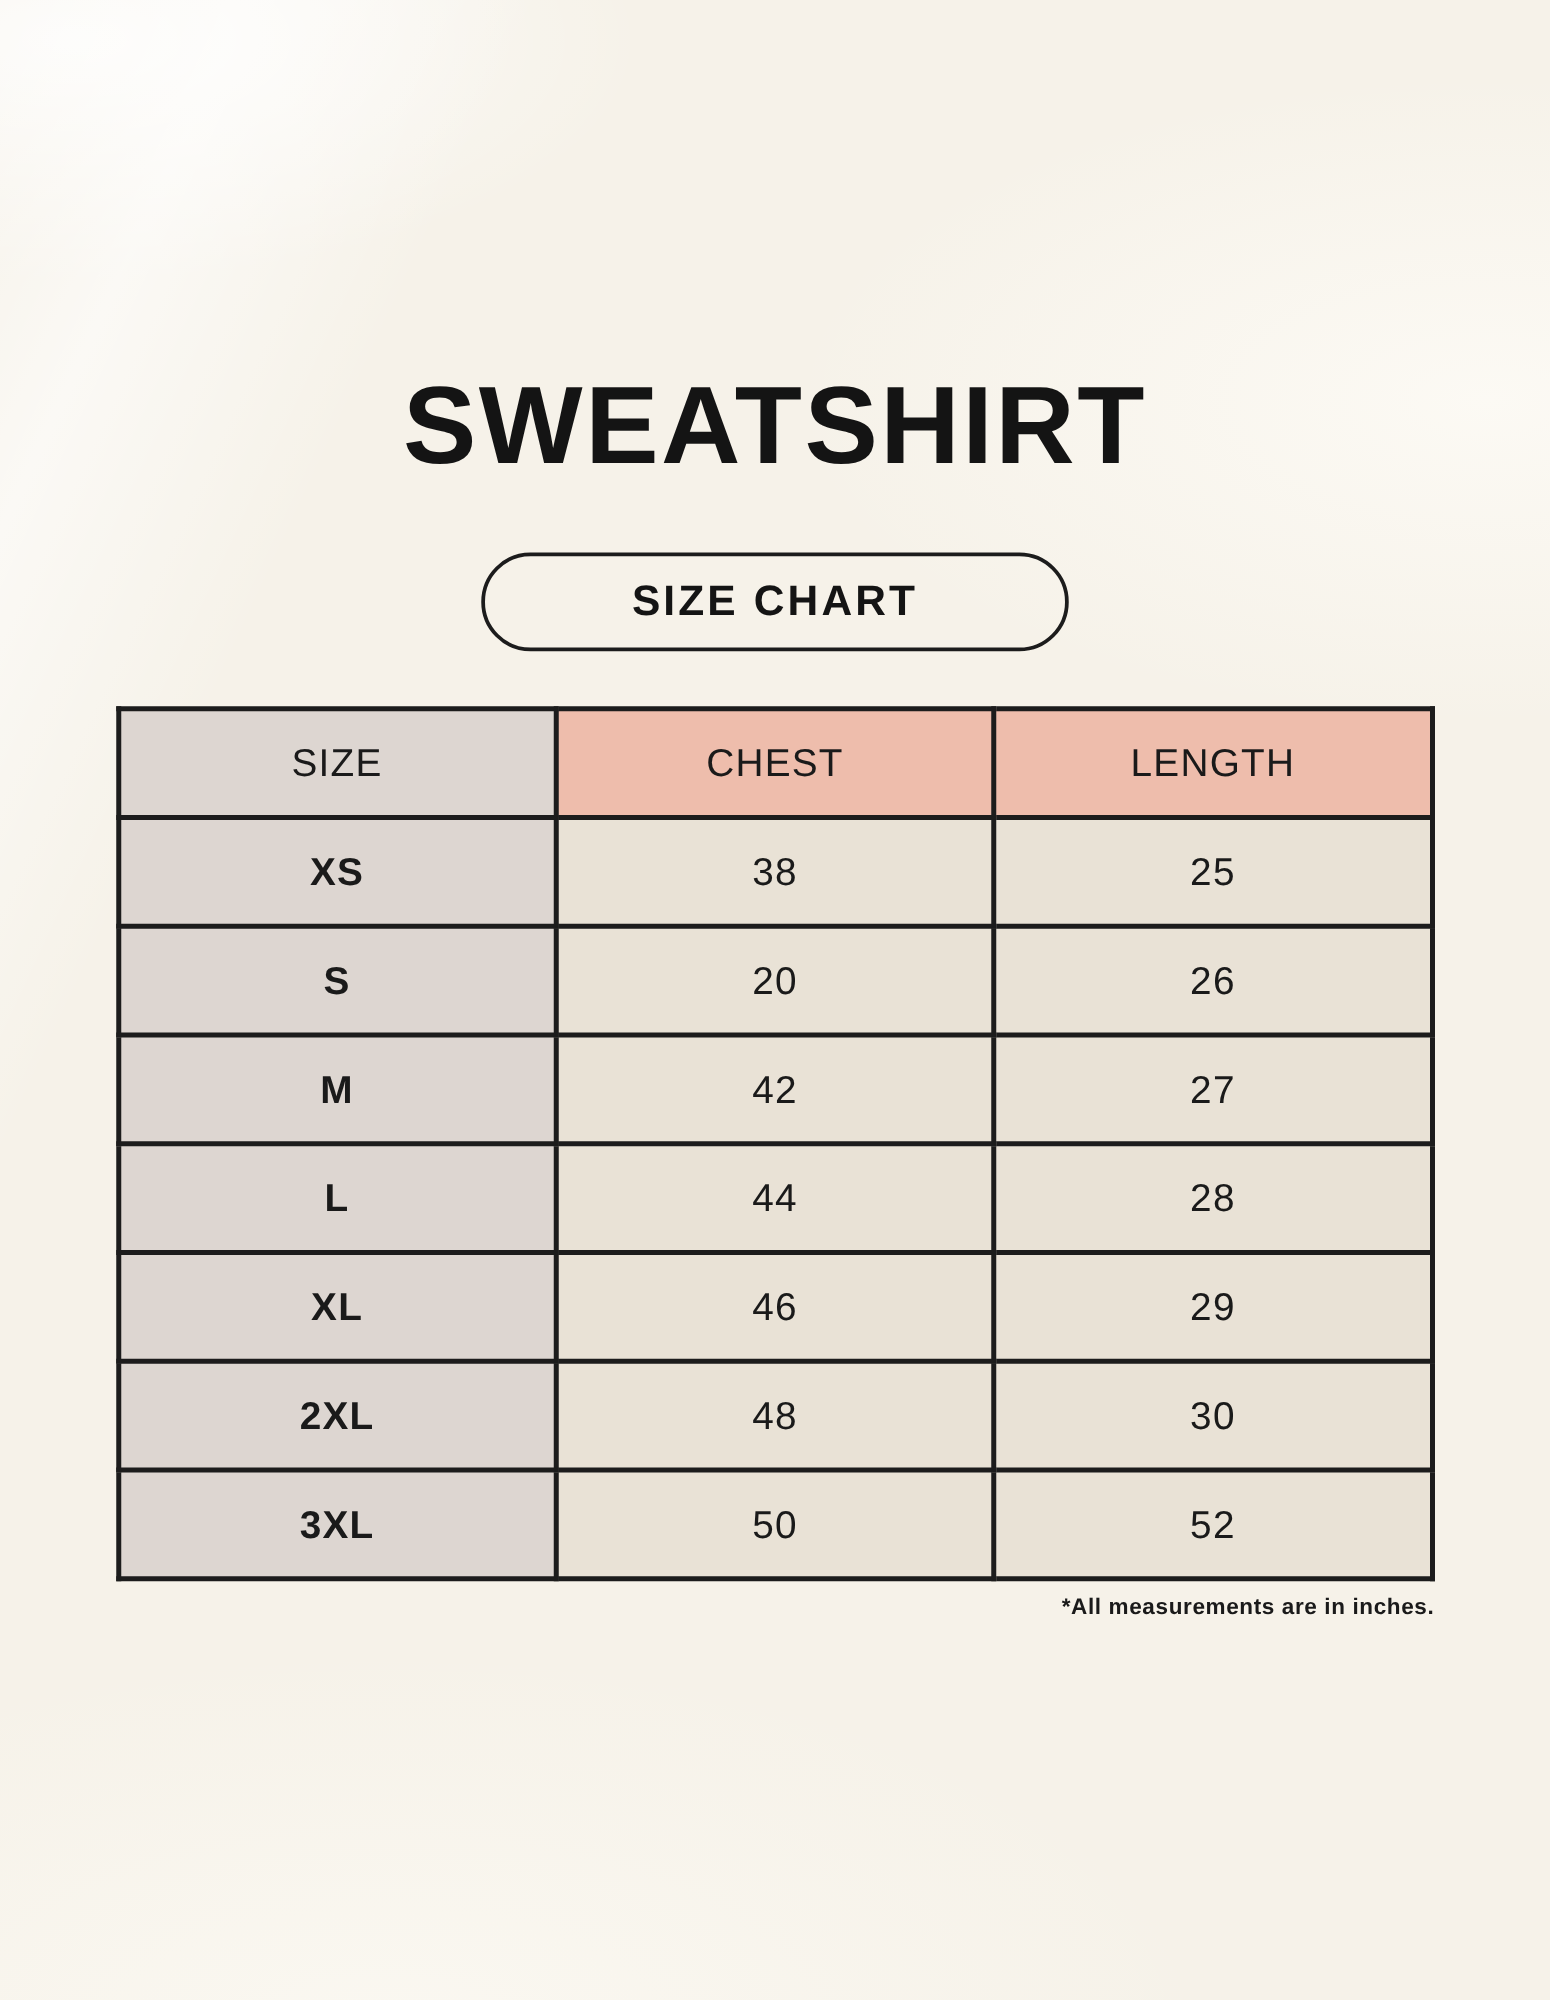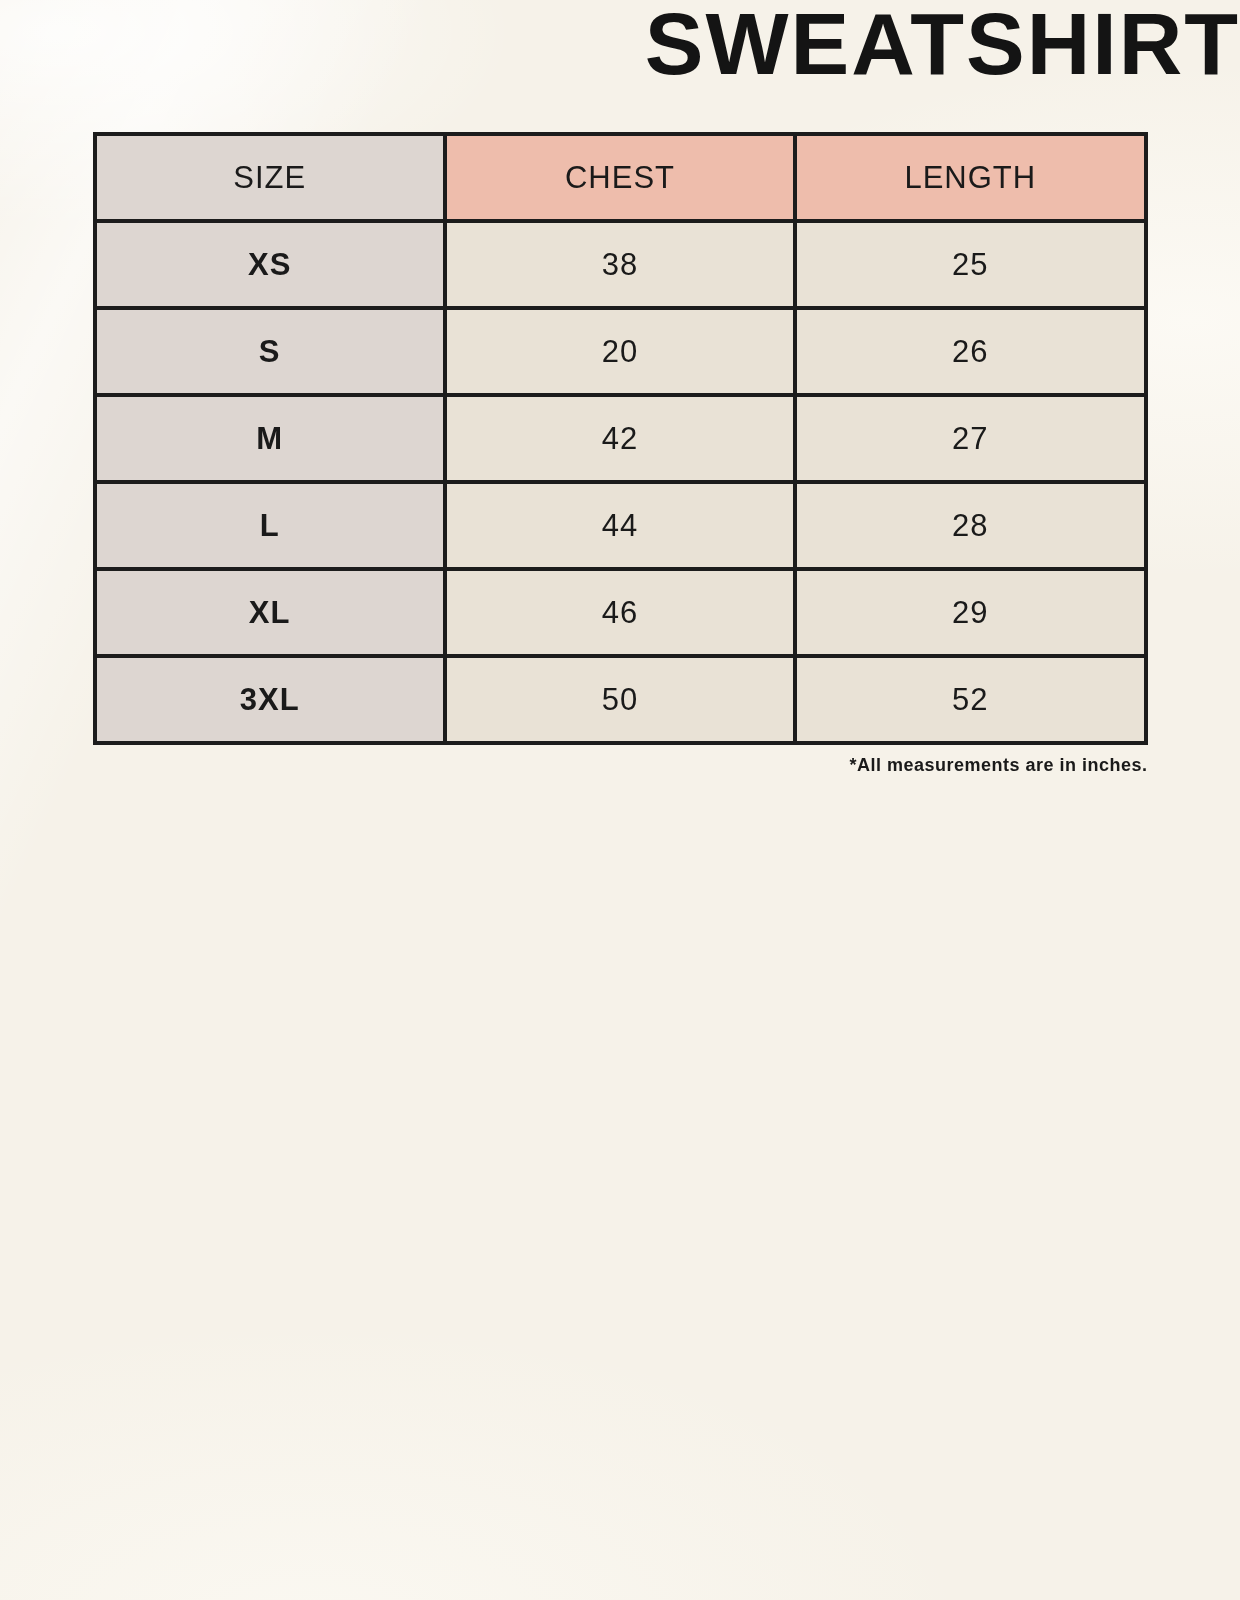--- a/index.html
+++ b/index.html
@@ -21,21 +21,22 @@
   }
 
   .poster {
     position: relative;
     width: 1240px;
     height: 1600px;
   }
 
   .title {
     margin: 0;
-    text-align: right;
+    padding-top: 296px;
+    text-align: center;
     font-size: 88px;
     font-weight: 700;
     letter-spacing: 2px;
     line-height: 1;
     color: #141414;
   }
 
   .badge {
     box-sizing: border-box;
     width: 470px;
@@ -98,20 +99,23 @@
     color: #1a1a1a;
   }
 </style>
 </head>
 <body>
 
 <main class="poster">
 
   <h1 class="title">SWEATSHIRT</h1>
 
+  <div class="badge">
+    <span>SIZE CHART</span>
+  </div>
 
   <table class="size-table">
     <thead>
       <tr>
         <th class="col-size">SIZE</th>
         <th class="col-accent">CHEST</th>
         <th class="col-accent">LENGTH</th>
       </tr>
     </thead>
     <tbody>
@@ -134,20 +138,25 @@
         <th class="row-label">L</th>
         <td>44</td>
         <td>28</td>
       </tr>
       <tr>
         <th class="row-label">XL</th>
         <td>46</td>
         <td>29</td>
       </tr>
       <tr>
+        <th class="row-label">2XL</th>
+        <td>48</td>
+        <td>30</td>
+      </tr>
+      <tr>
         <th class="row-label">3XL</th>
         <td>50</td>
         <td>52</td>
       </tr>
     </tbody>
   </table>
 
   <p class="footnote">*All measurements are in inches.</p>
 
 </main>

